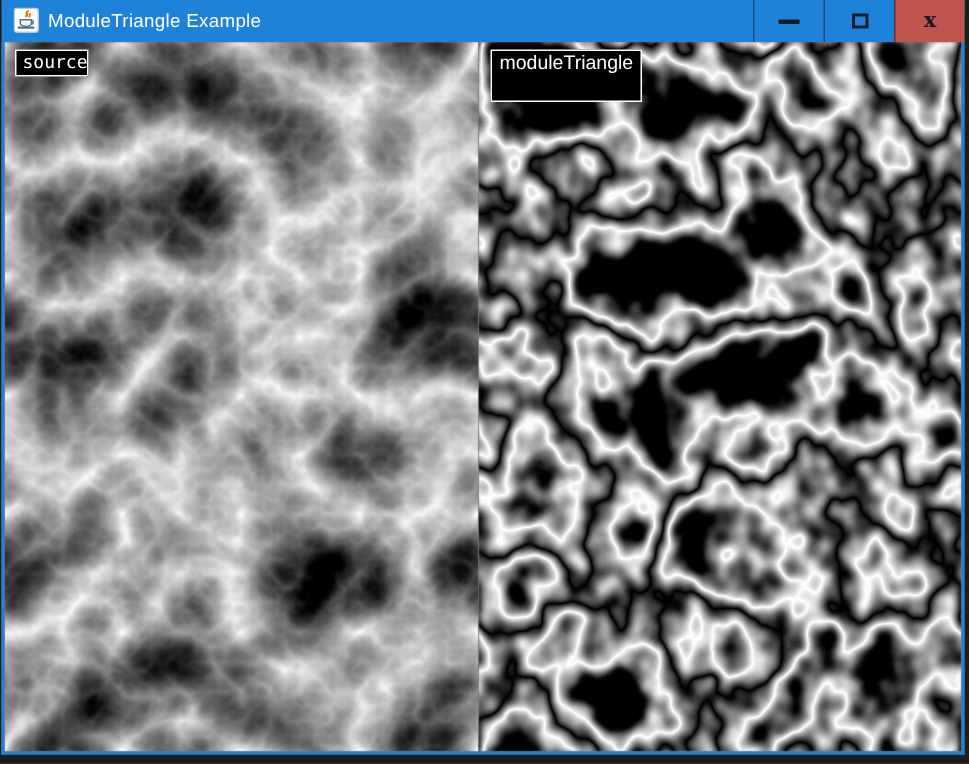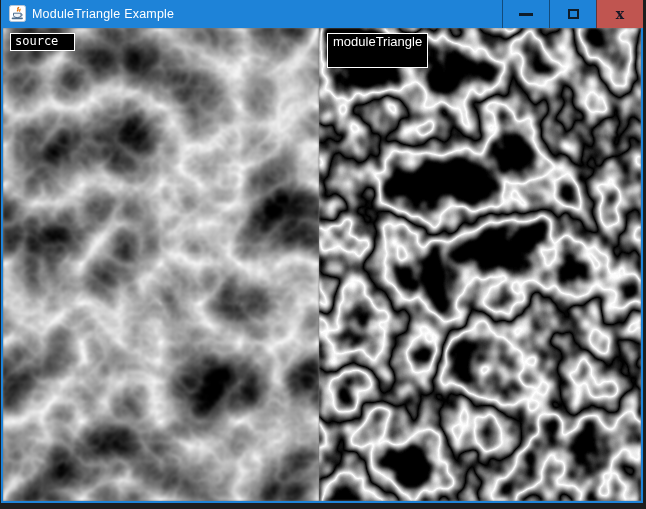--- a/index.html
+++ b/index.html
@@ -56,21 +56,21 @@
     border:2px solid var(--titlebar,#1e83d8);border-top:none;
     display:flex;overflow:hidden;background:#777;
   }
   .panel{position:relative;height:473px;overflow:hidden;}
   .panel.left{width:316px;}
   .panel.right{width:322px;}
   .noise-svg{display:block;width:100%;height:100%;}
   .panel-label{
     position:absolute;left:7px;top:5px;
     background:#000;color:#fff;border:1px solid #fff;
-    padding:1px 16px 2px 4px;white-space:nowrap;
+    padding:1px 0 2px 4px;white-space:nowrap;
   }
   .panel-label.mono{
     font-family:"DejaVu Sans Mono",monospace;font-size:12px;line-height:13px;
   }
   .panel-label.sans{
     left:8px;
     font-family:"Liberation Sans",sans-serif;font-size:13px;line-height:14px;
     padding:1px 5px 18px 5px;
   }
 </style>

